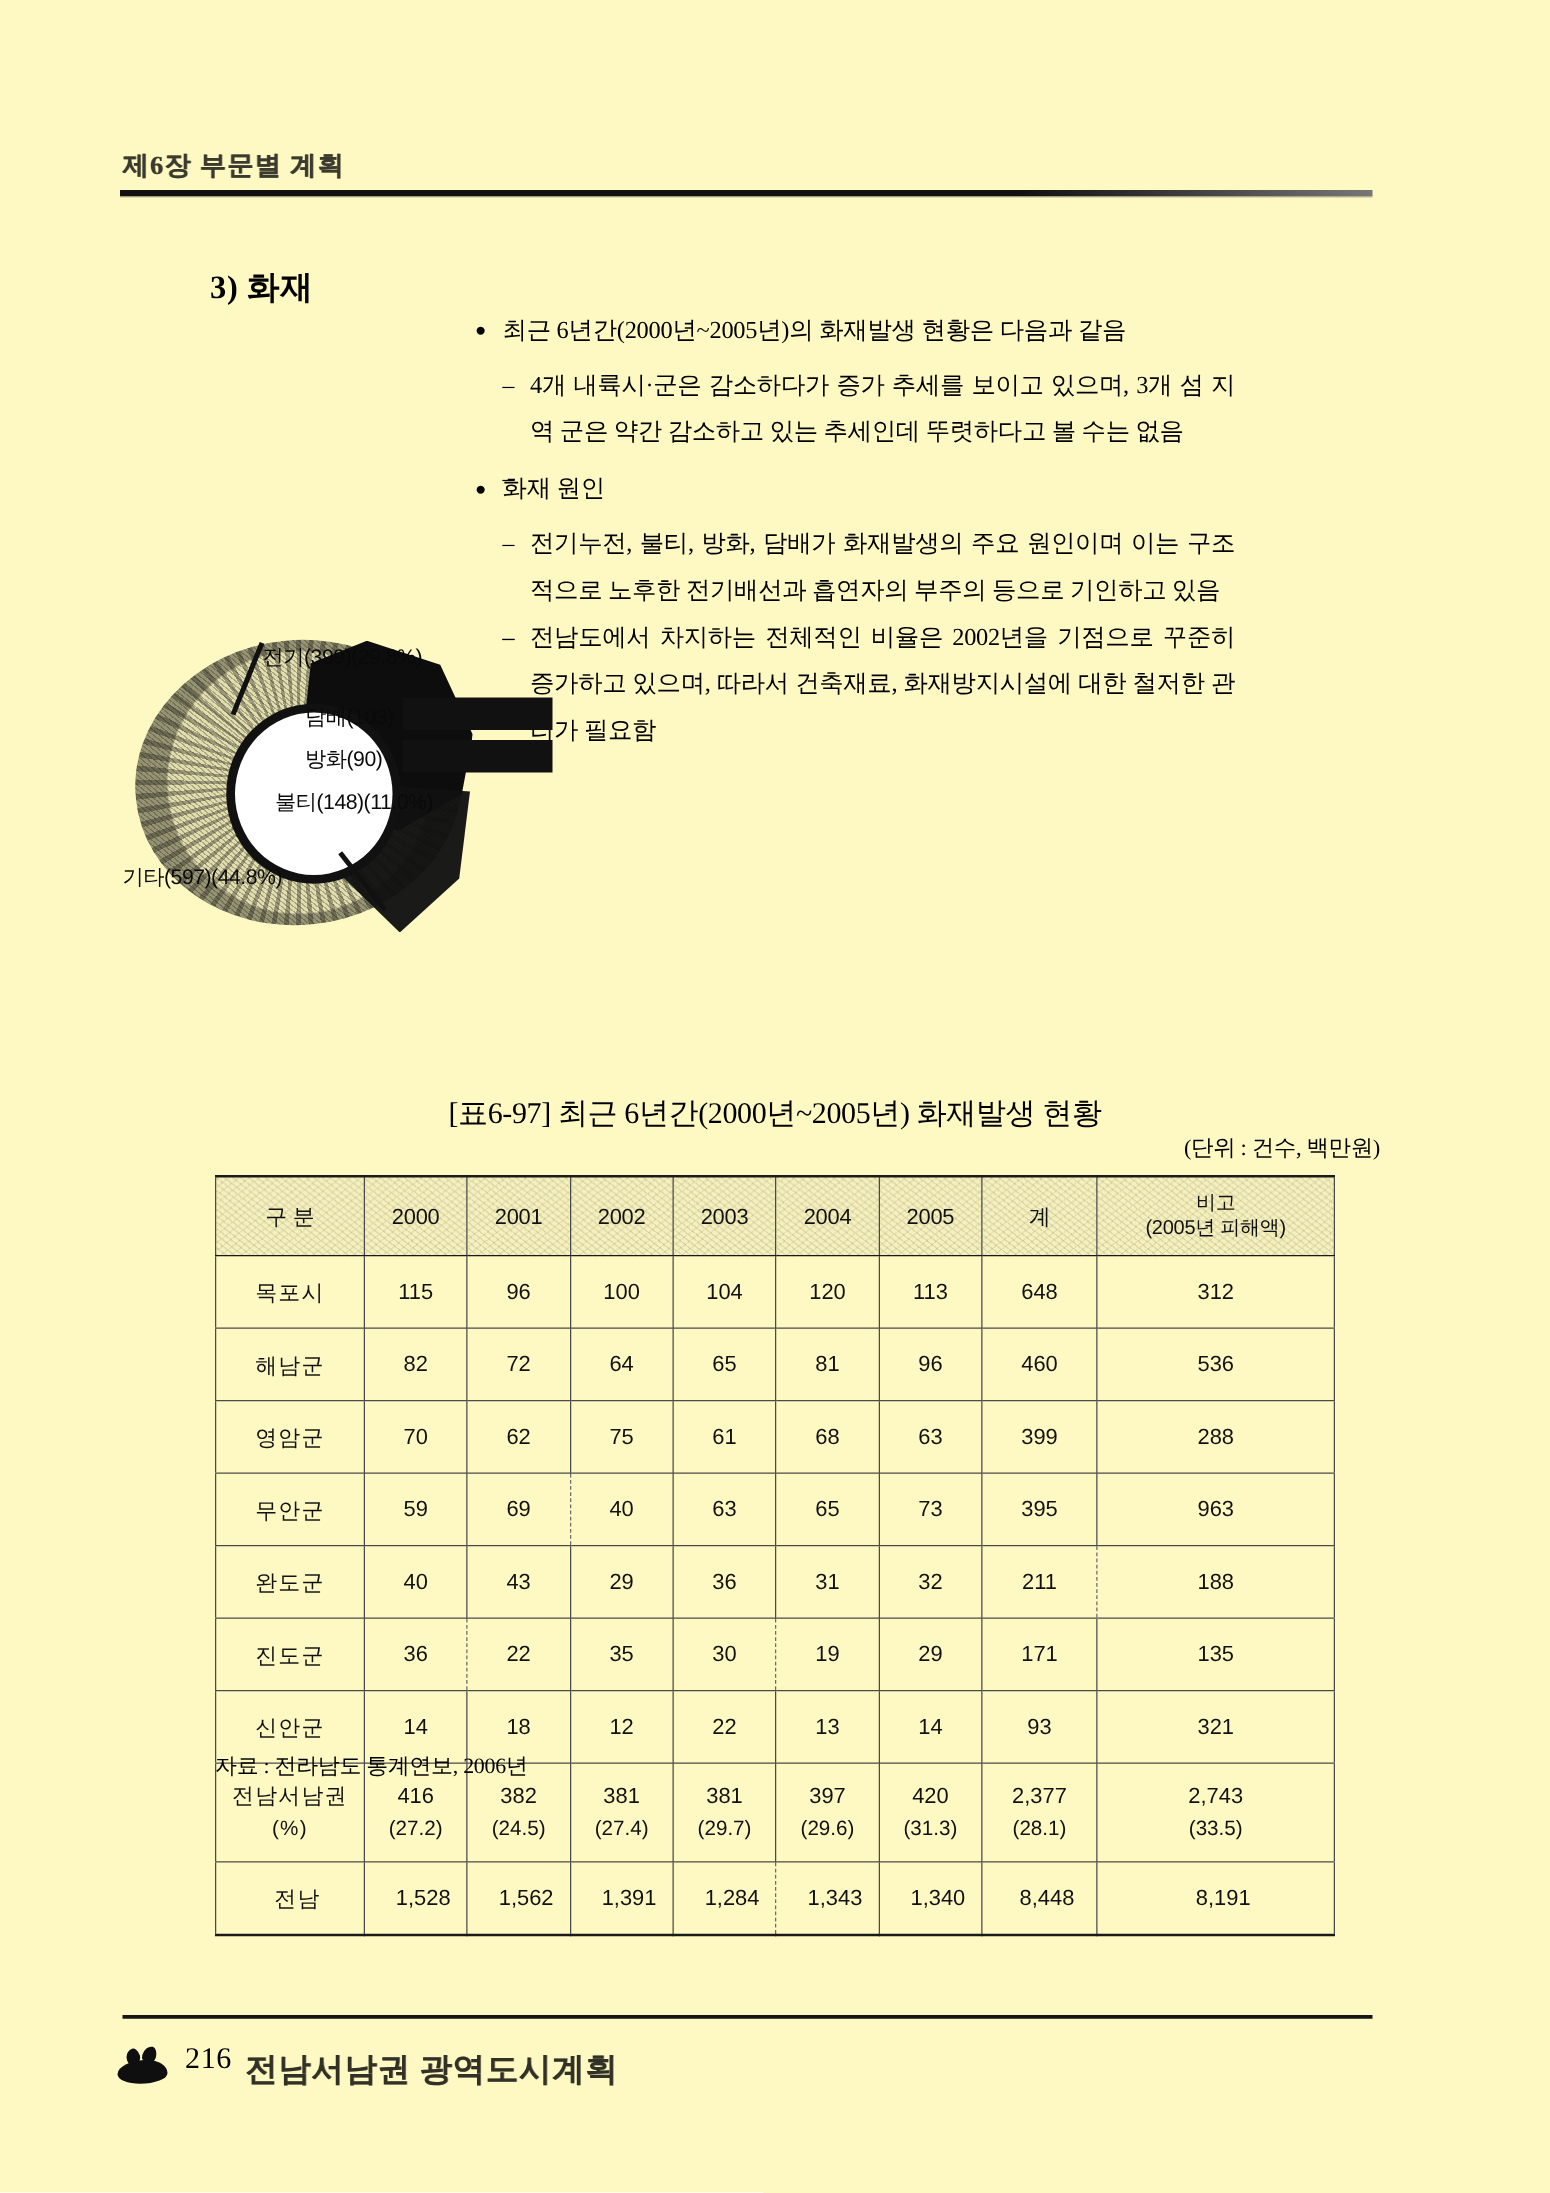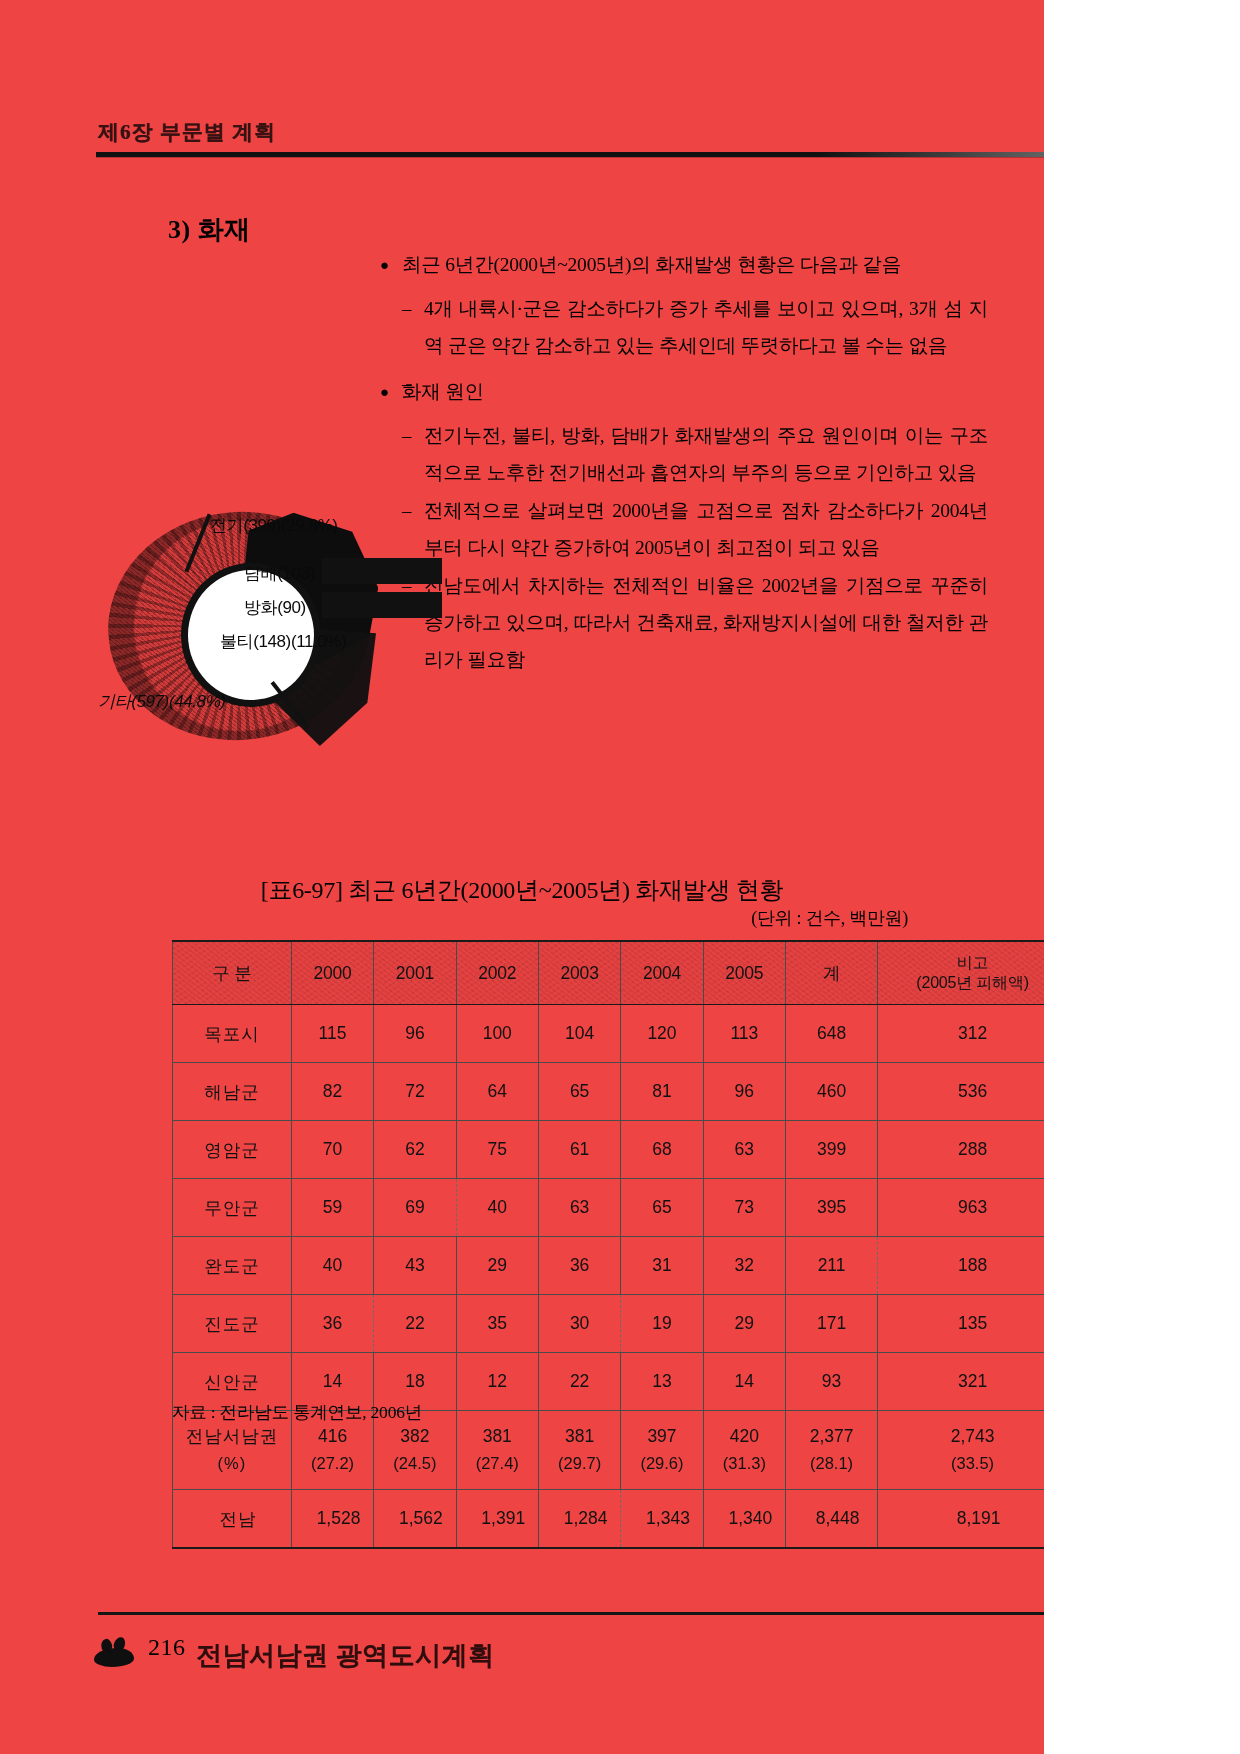--- a/index.html
+++ b/index.html
@@ -7,23 +7,23 @@
     margin: 0;
     padding: 0;
     background: #ffffff;
   }
   body {
     font-family: "Liberation Serif", "DejaVu Serif", serif;
     color: #000;
   }
   #page {
     position: relative;
-    width: 1044px;
+    width: 1240px;
     height: 1754px;
-    background: #ef4444;
+    background: #fef9c3;
     overflow: hidden;
   }
 
   
   .run-head {
     position: absolute;
     left: 98px;
     top: 118px;
     font-size: 21px;
     font-weight: bold;
@@ -160,21 +160,21 @@
     font-size: 17px;
     color: #0a0a0a;
     white-space: nowrap;
     letter-spacing: -.4px;
     text-align: center;
   }
   .lbl-elec   { left: 118px; top: 36px; }
   .lbl-cig    { left: 152px; top: 84px; }
   .lbl-arson  { left: 152px; top: 118px; }
   .lbl-spark  { left: 128px; top: 152px; }
-  .lbl-etc    { left: 6px;  top: 212px; font-style: italic; }
+  .lbl-etc    { left: 6px;  top: 212px; }
   
   .occluded::after {
     content: "";
     position: absolute;
     left: 78px; top: -4px;
     width: 120px; height: 26px;
     background: #111;
   }
 
   
@@ -324,21 +324,20 @@
       <span>화재 원인</span>
     </div>
 
     <div class="b2">
       <span class="mk">–</span>
       <span>전기누전, 불티, 방화, 담배가 화재발생의 주요 원인이며 이는 구조적으로 노후한 전기배선과 흡연자의 부주의 등으로 기인하고 있음</span>
     </div>
 
     <div class="b2">
       <span class="mk">–</span>
-      <span>전체적으로 살펴보면 2000년을 고점으로 점차 감소하다가 2004년부터 다시 약간 증가하여 2005년이 최고점이 되고 있음</span>
     </div>
 
     <div class="b2">
       <span class="mk">–</span>
       <span>전남도에서 차지하는 전체적인 비율은 2002년을 기점으로 꾸준히 증가하고 있으며, 따라서 건축재료, 화재방지시설에 대한 철저한 관리가 필요함</span>
     </div>
 
   </div>
 
   <div class="pie-wrap">

